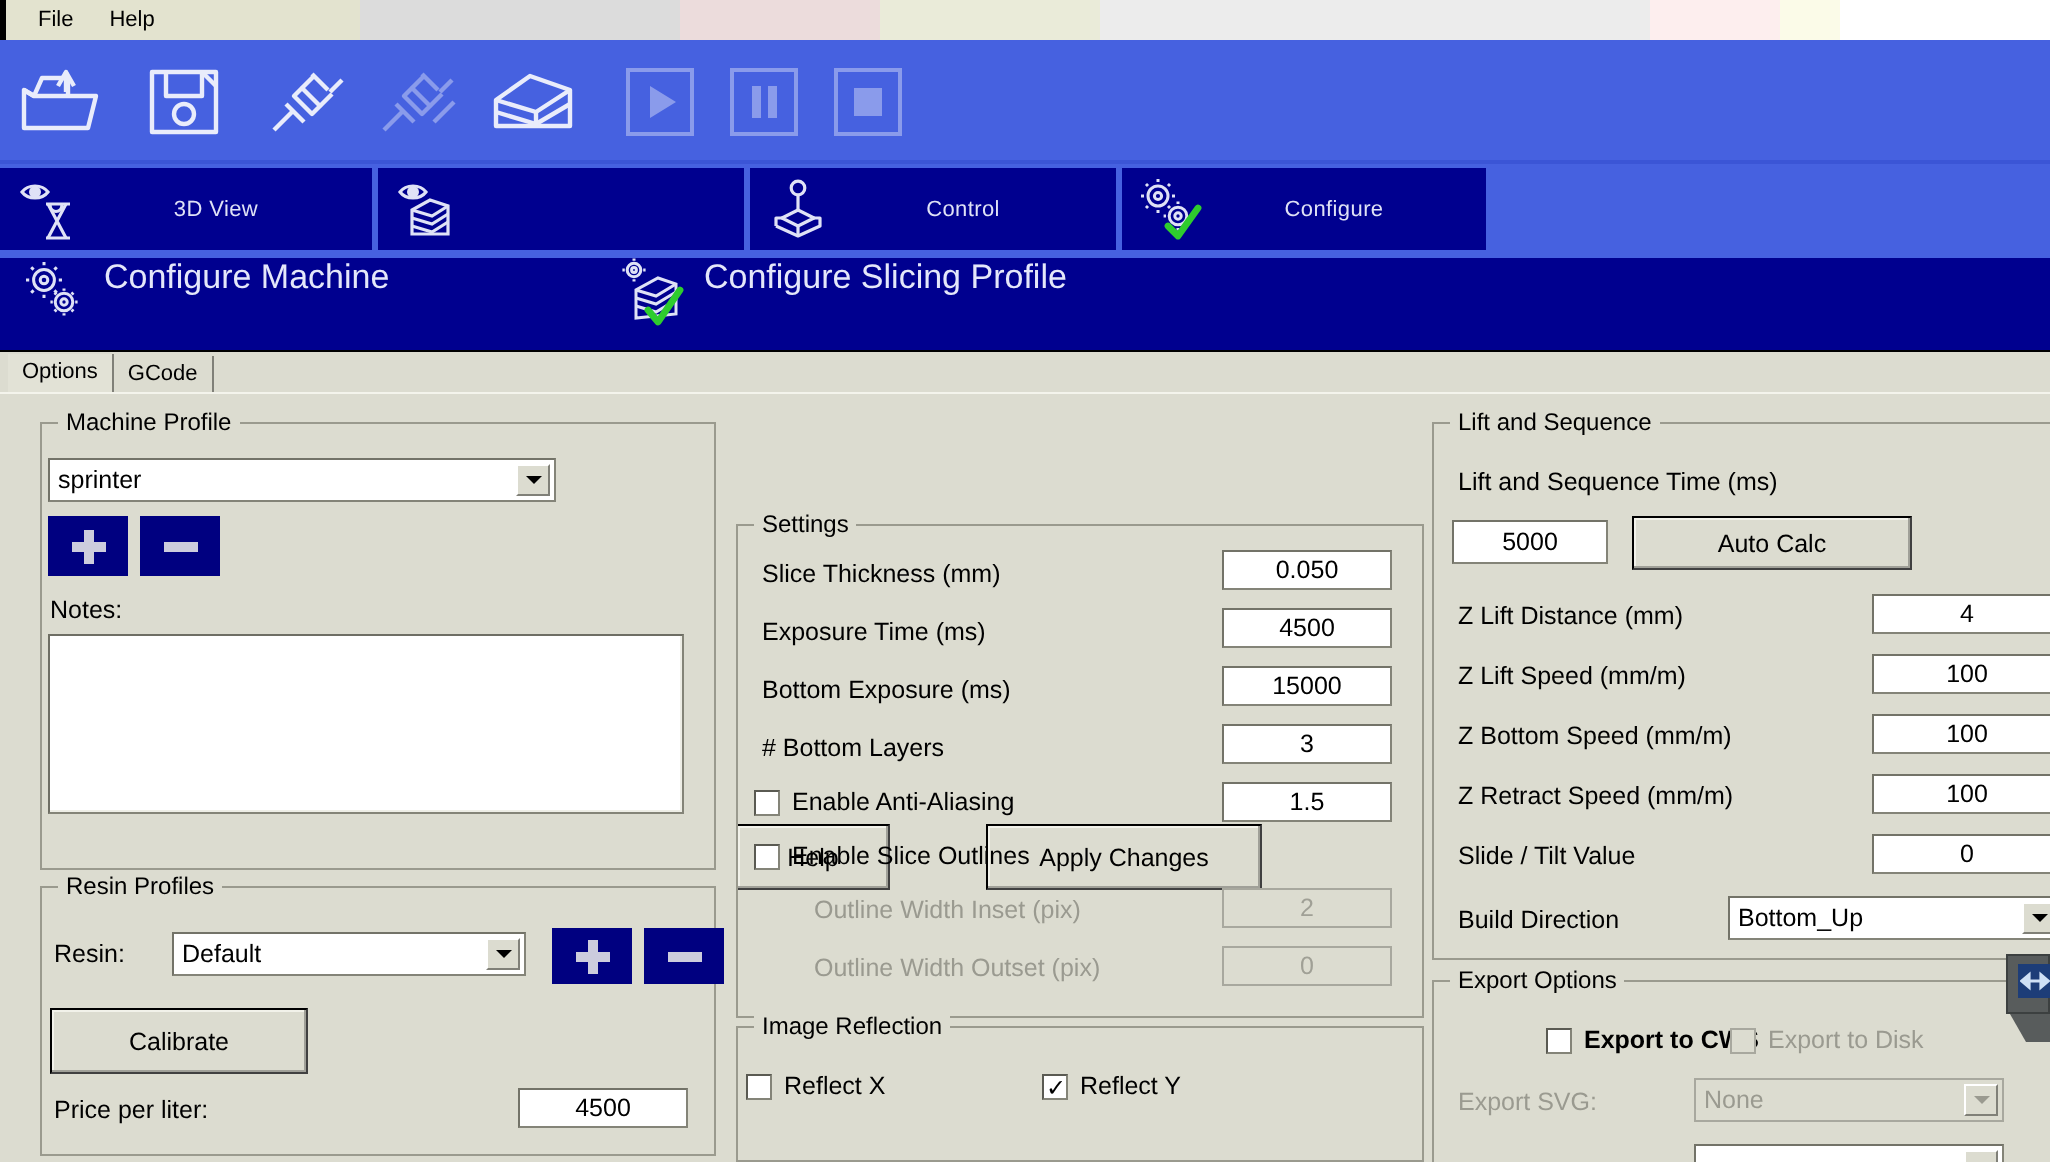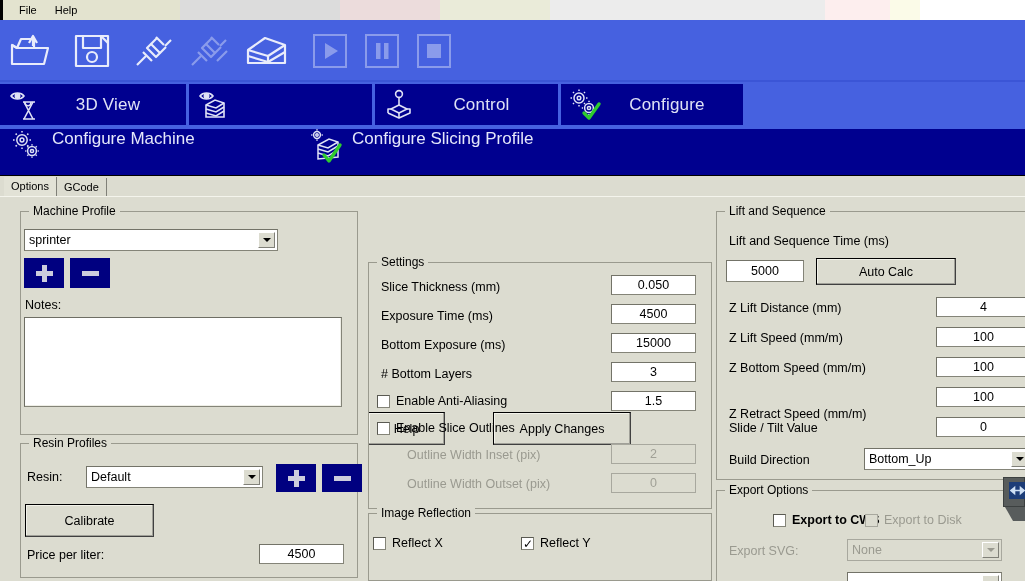--- a/index.html
+++ b/index.html
@@ -64,21 +64,21 @@
   }
   .nav-tab {
     position: absolute; top: 2px; height: 41px;
     background: #00008f;
     display: flex; align-items: center;
     cursor: pointer;
     color: #e8e8f4;
   }
   .nav-tab .nav-ico { width: 48px; display:flex; align-items:center; justify-content:center; }
   .nav-tab .nav-lbl {
-    flex: 1; text-align: center; font-size: 17px;
+    flex: 1; text-align: center; font-size: 11px;
     color: #dfe2f6; letter-spacing: .2px; padding-right: 18px;
   }
 
   
   #subnav {
     position: absolute; left: 0; top: 128px; width: 1025px; height: 47px;
     background: #00008f;
     border-top: 1px solid #4661e0;
   }
   .sub-item {
@@ -590,21 +590,21 @@
 
       <span class="lbl" style="left:12px; top:89px;">Z Lift Distance (mm)</span>
       <input class="tin" style="left: 219px; top: 85px; width: 95px; height: 20px;" readonly="" value="4">
 
       <span class="lbl" style="left:12px; top:119px;">Z Lift Speed (mm/m)</span>
       <input class="tin" style="left: 219px; top: 115px; width: 95px; height: 20px;" readonly="" value="100">
 
       <span class="lbl" style="left:12px; top:149px;">Z Bottom Speed (mm/m)</span>
       <input class="tin" style="left: 219px; top: 145px; width: 95px; height: 20px;" readonly="" value="100">
 
-      <span class="lbl" style="left:12px; top:179px;margin-top:16px;">Z Retract Speed (mm/m)</span>
+      <span class="lbl" style="left:12px; top:179px;">Z Retract Speed (mm/m)</span>
       <input class="tin" style="left: 219px; top: 175px; width: 95px; height: 20px;" readonly="" value="100">
 
       <span class="lbl" style="left:12px; top:209px;">Slide / Tilt Value</span>
       <input class="tin" style="left: 219px; top: 205px; width: 95px; height: 20px;" readonly="" value="0">
 
       <span class="lbl" style="left:12px; top:241px;">Build Direction</span>
       <div class="combo" style="left:147px; top:236px; width:167px; height:22px;">
         <span class="cval">Bottom_Up</span>
         <span class="carrow">
             <span></span>

